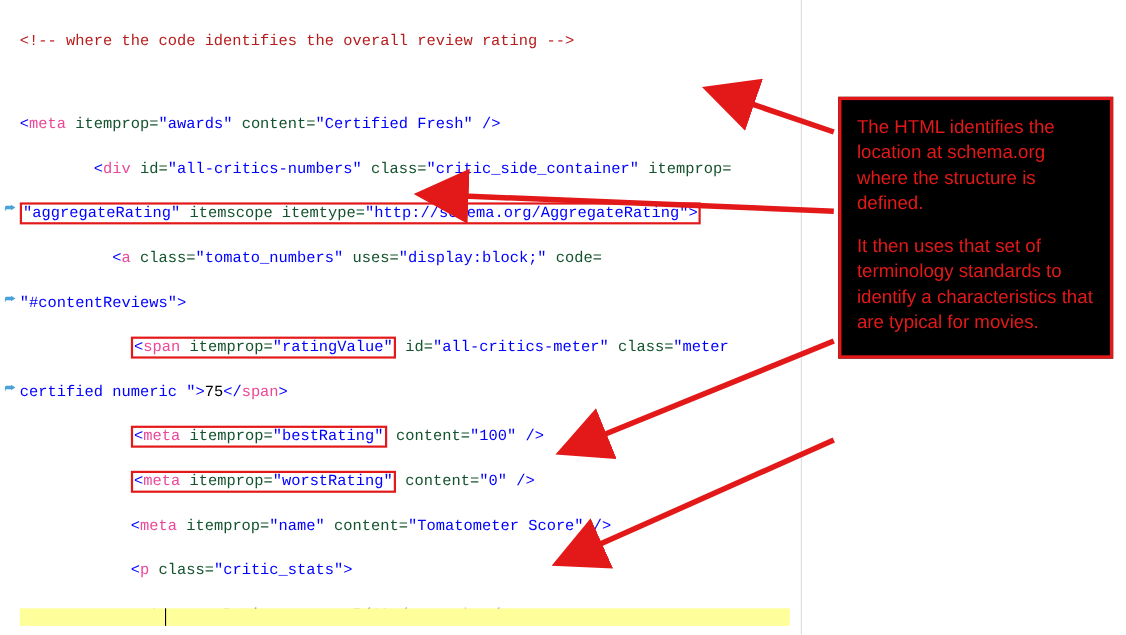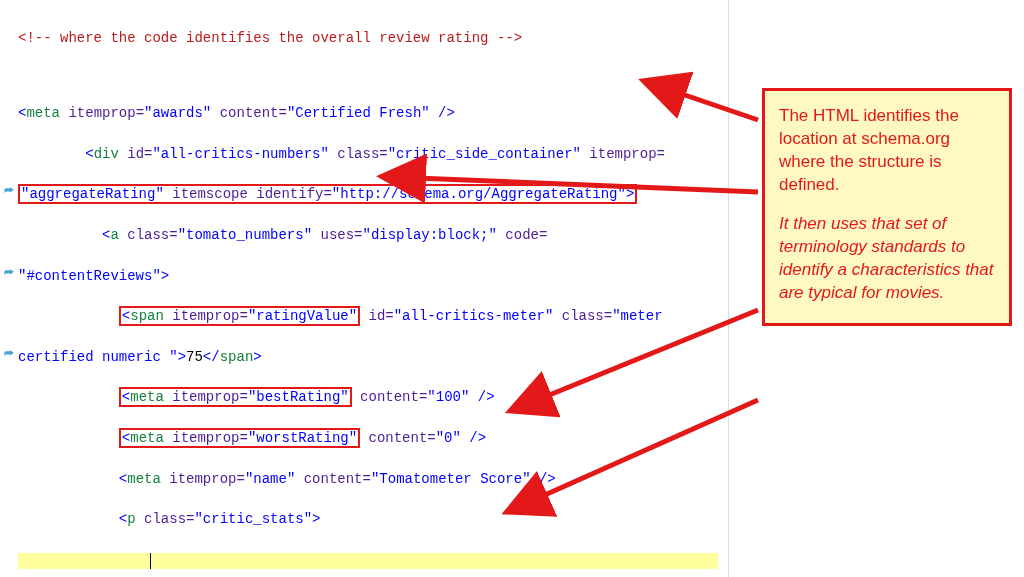--- a/index.html
+++ b/index.html
@@ -15,22 +15,22 @@
   .code-area {
     position: absolute;
     left: 18px;
     top: 8px;
     width: 700px;
     line-height: 1.45;
     white-space: pre;
   }
   .tok-comment { color: #b91c1c; }
   .tok-punct { color: #0000ff; }
-  .tok-tag { color: #15803d; }
-  .tok-attr { color: #4c1d95; }
+  .tok-tag { color: #ec4899; }
+  .tok-attr { color: #14532d; }
   .tok-str { color: #0000ff; }
   .tok-text { color: #000; }
   .redbox { border: 2px solid #e31919; padding: 0 1px; }
   .ind-pre { white-space: pre; display:inline-block; }
   .cnt-sym {
     position:absolute;
     left:-14px;
     color:#4aa3d8;
     font-size:11px;
   }
@@ -38,24 +38,24 @@
     position: absolute;
     right: 12px;
     top: 88px;
     width: 250px;
     border: 3px solid #e31919;
     padding: 14px 14px 18px 14px;
     font-family: Arial, sans-serif;
     font-size: 17px;
     color: #e31919;
     line-height: 1.35;
-    background: #fef9c3;
+    background: #000000;
   }
   .callout p { margin-bottom: 16px; }
-  .callout p:last-child { margin-bottom: 0; font-style: italic; }
+  .callout p:last-child { margin-bottom: 0; }
   .vline {
     position:absolute;
     left:728px;
     top:0;
     width:1px;
     height:577px;
     background:#dcdcdc;
   }
   .yellowbar {
     position:absolute;
@@ -85,21 +85,21 @@
 </head>
 <body>
 
 <div class="vline"></div>
 
 <div class="code-area">
 <div><span class="tok-comment">&lt;!-- where the code identifies the overall review rating --&gt;</span></div>
 <div style="height:14px"></div>
 <div><span class="tok-punct">&lt;</span><span class="tok-tag">meta </span><span class="tok-attr">itemprop=</span><span class="tok-str">"awards"</span><span> </span><span class="tok-attr">content=</span><span class="tok-str">"Certified Fresh"</span><span class="tok-punct"> /&gt;</span></div>
 <div><span class="ind-pre">        </span><span class="tok-punct">&lt;</span><span class="tok-tag">div </span><span class="tok-attr">id=</span><span class="tok-str">"all-critics-numbers"</span><span class="tok-attr"> class=</span><span class="tok-str">"critic_side_container"</span><span class="tok-attr"> itemprop=</span></div>
-<div style="position:relative"><span class="cnt-sym">⮫</span><span class="redbox"><span class="tok-str">"aggregateRating"</span><span class="tok-attr"> itemscope identify=</span><span class="tok-str">"http://schema.org/AggregateRating"</span><span class="tok-punct">&gt;</span></span></div>
+<div style="position:relative"><span class="cnt-sym">⮫</span><span class="redbox"><span class="tok-str">"aggregateRating"</span><span class="tok-attr"> itemscope itemtype=</span><span class="tok-str">"http://schema.org/AggregateRating"</span><span class="tok-punct">&gt;</span></span></div>
 <div><span class="ind-pre">          </span><span class="tok-punct">&lt;</span><span class="tok-tag">a </span><span class="tok-attr">class=</span><span class="tok-str">"tomato_numbers"</span><span class="tok-attr"> uses=</span><span class="tok-str">"display:block;"</span><span class="tok-attr"> code=</span></div>
 <div style="position:relative"><span class="cnt-sym">⮫</span><span class="tok-str">"#contentReviews"</span><span class="tok-punct">&gt;</span></div>
 <div><span class="ind-pre">            </span><span class="redbox"><span class="tok-punct">&lt;</span><span class="tok-tag">span </span><span class="tok-attr">itemprop=</span><span class="tok-str">"ratingValue"</span></span><span class="tok-attr"> id=</span><span class="tok-str">"all-critics-meter"</span><span class="tok-attr"> class=</span><span class="tok-str">"meter </span></div>
 <div style="position:relative"><span class="cnt-sym">⮫</span><span class="tok-str">certified numeric "</span><span class="tok-punct">&gt;</span><span class="tok-text">75</span><span class="tok-punct">&lt;/</span><span class="tok-tag">span</span><span class="tok-punct">&gt;</span></div>
 <div><span class="ind-pre">            </span><span class="redbox"><span class="tok-punct">&lt;</span><span class="tok-tag">meta </span><span class="tok-attr">itemprop=</span><span class="tok-str">"bestRating"</span></span><span class="tok-attr"> content=</span><span class="tok-str">"100"</span><span class="tok-punct"> /&gt;</span></div>
 <div><span class="ind-pre">            </span><span class="redbox"><span class="tok-punct">&lt;</span><span class="tok-tag">meta </span><span class="tok-attr">itemprop=</span><span class="tok-str">"worstRating"</span></span><span class="tok-attr"> content=</span><span class="tok-str">"0"</span><span class="tok-punct"> /&gt;</span></div>
 <div><span class="ind-pre">            </span><span class="tok-punct">&lt;</span><span class="tok-tag">meta </span><span class="tok-attr">itemprop=</span><span class="tok-str">"name"</span><span class="tok-attr"> content=</span><span class="tok-str">"Tomatometer Score"</span><span class="tok-punct"> /&gt;</span></div>
 <div><span class="ind-pre">            </span><span class="tok-punct">&lt;</span><span class="tok-tag">p </span><span class="tok-attr">class=</span><span class="tok-str">"critic_stats"</span><span class="tok-punct">&gt;</span></div>
 <div><span class="ind-pre">              </span><span class="tok-text">Average Rating: </span><span class="tok-punct">&lt;</span><span class="tok-tag">span</span><span class="tok-punct">&gt;</span><span class="tok-text">7/10</span><span class="tok-punct">&lt;/</span><span class="tok-tag">span</span><span class="tok-punct">&gt;</span><span class="tok-punct">&lt;</span><span class="tok-tag">br</span><span class="tok-punct"> /&gt;</span></div>
 

